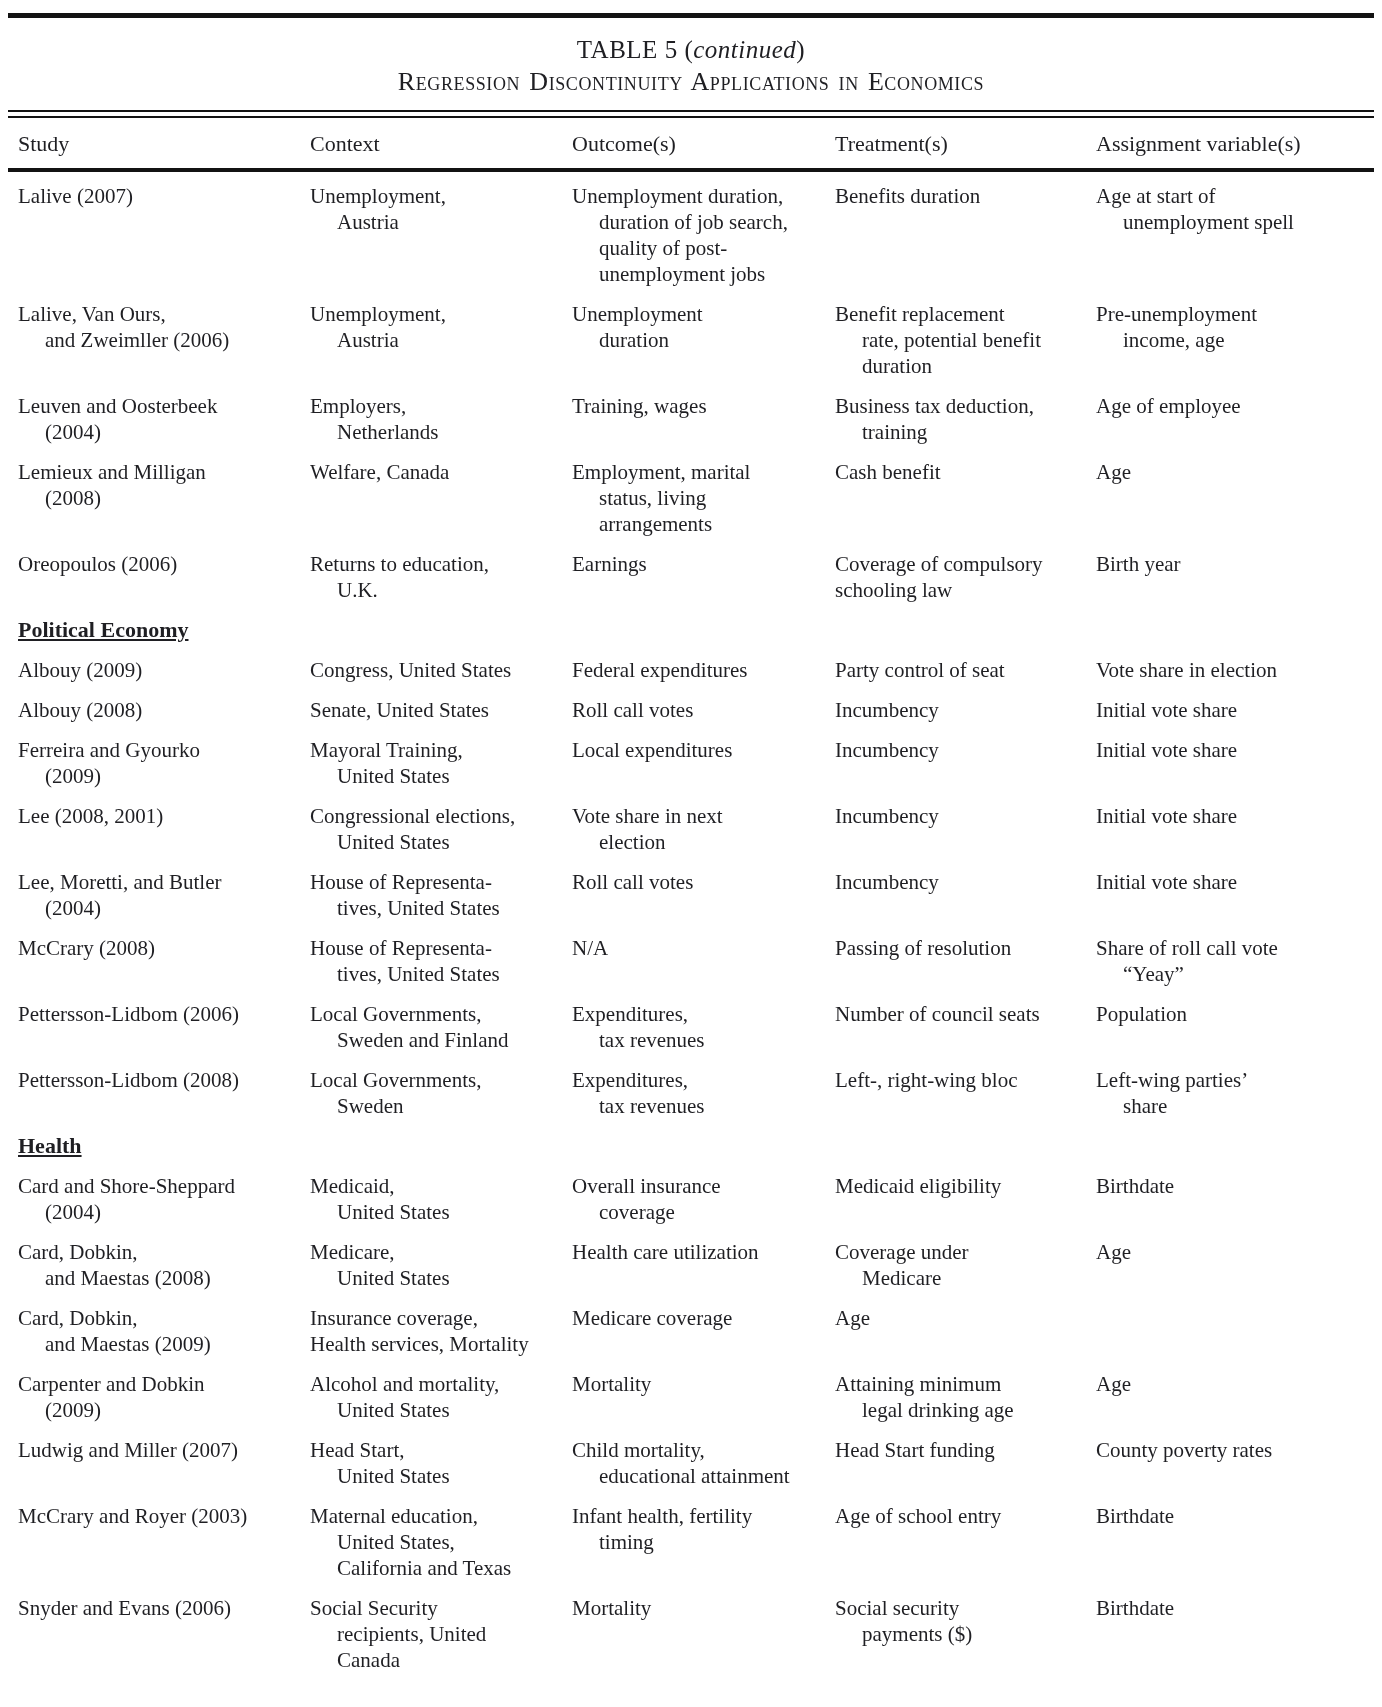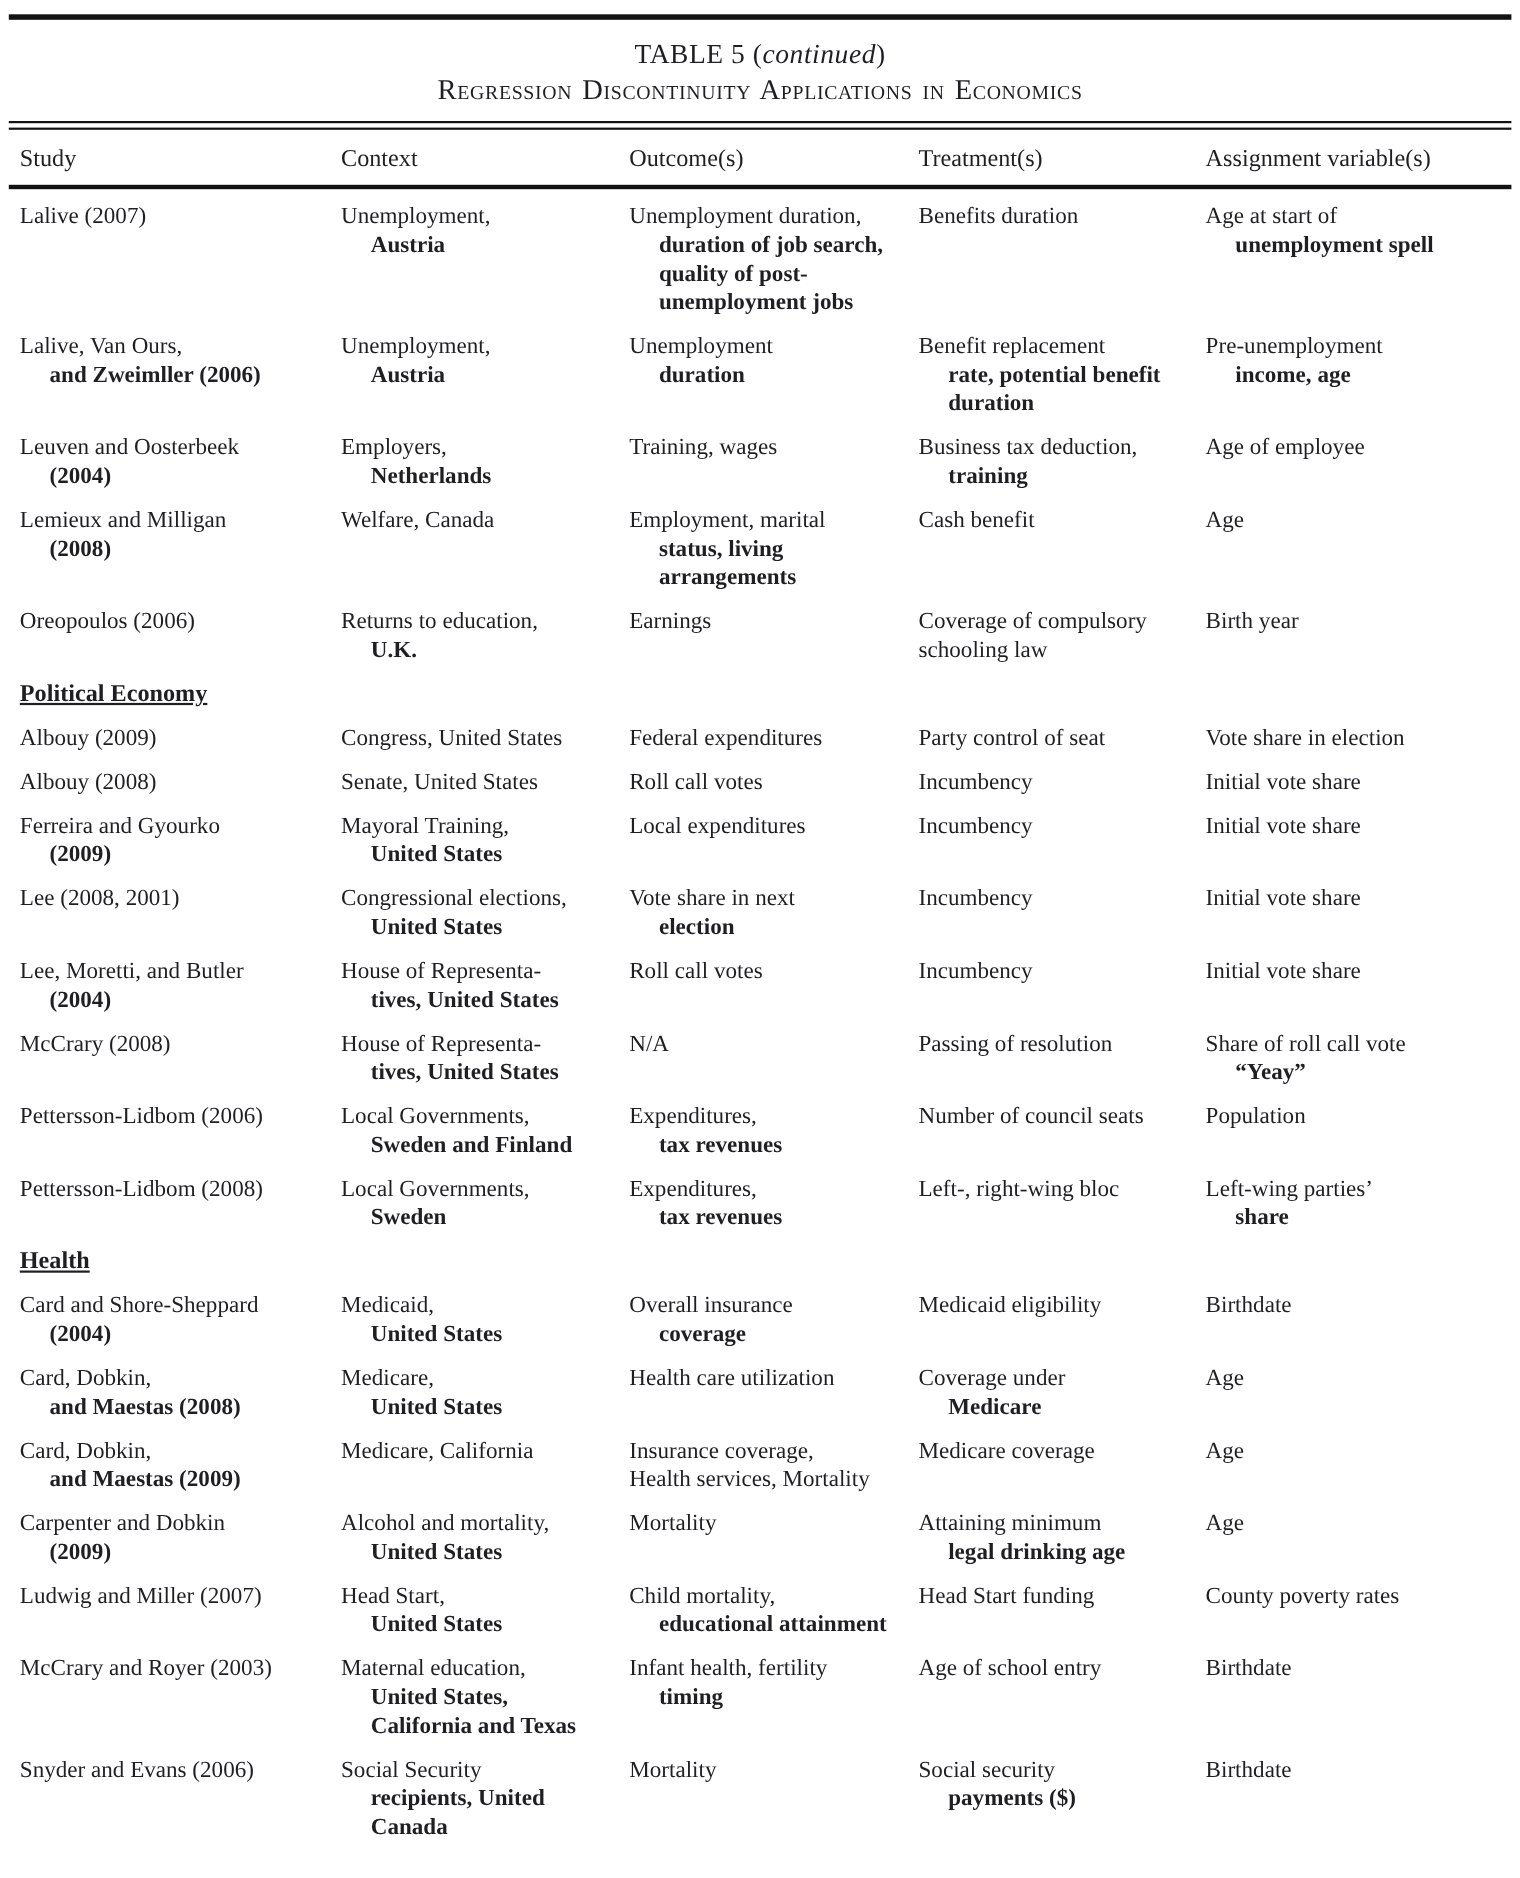--- a/index.html
+++ b/index.html
@@ -69,21 +69,21 @@
   .tbody {
     padding-top: 11px;
   }
   .row {
     font-size: 21px;
     line-height: 26px;
     margin-bottom: 14px;
   }
   .cell { padding-right: 10px; }
   .line { white-space: nowrap; }
-  .line.indent { padding-left: 27px; font-weight: bold; }
+  .line.indent { padding-left: 27px; }
   .section-heading {
     font-size: 22px;
     font-weight: bold;
     line-height: 26px;
     margin: 12px 0 14px 0;
     padding-left: 18px;
     text-decoration: underline;
   }
 </style>
 </head>
@@ -409,23 +409,20 @@
         <div class="cell">
           <div class="line">Age</div>
         </div>
       </div>
       <div class="grid row">
         <div class="cell">
           <div class="line">Card, Dobkin,</div>
           <div class="line indent">and Maestas (2009)</div>
         </div>
         <div class="cell">
-          <div class="line">Medicare, California</div>
-        </div>
-        <div class="cell">
           <div class="line">Insurance coverage,</div>
           <div class="line">Health services, Mortality</div>
         </div>
         <div class="cell">
           <div class="line">Medicare coverage</div>
         </div>
         <div class="cell">
           <div class="line">Age</div>
         </div>
       </div>

